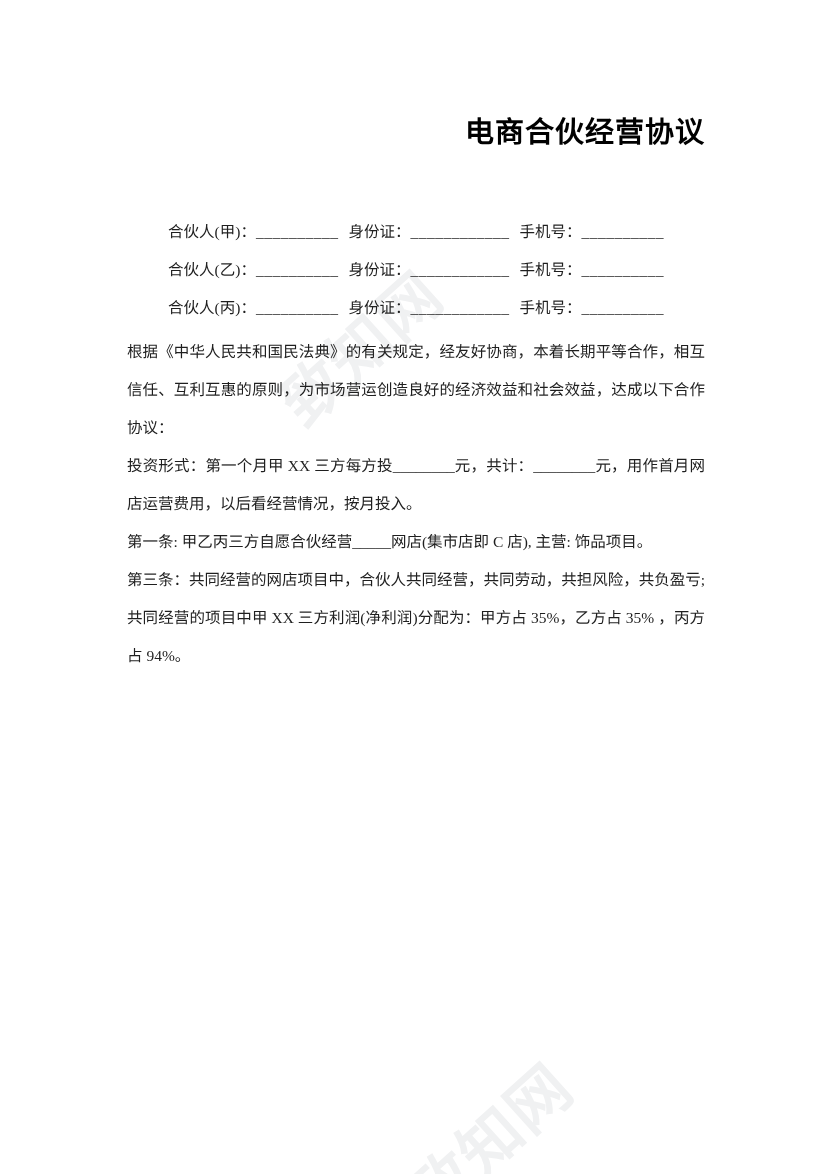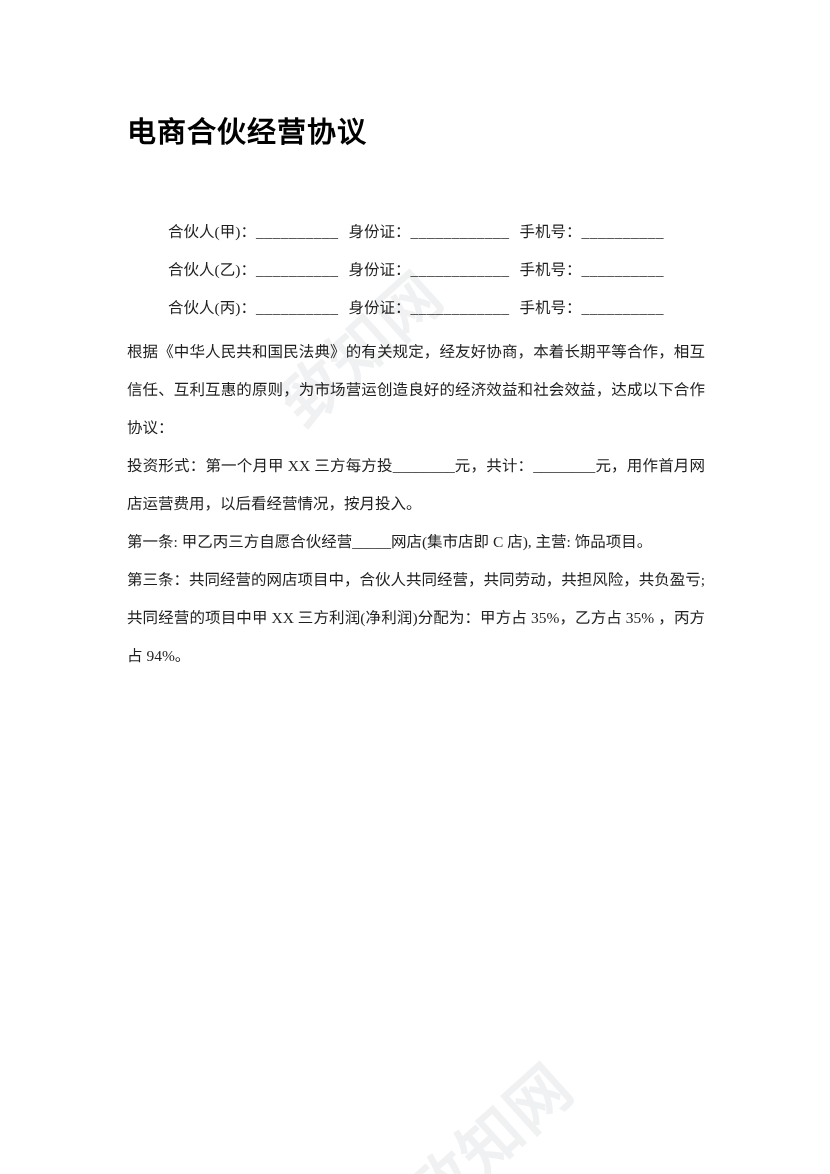--- a/index.html
+++ b/index.html
@@ -61,21 +61,21 @@
     position: absolute;
     left: 127px;
     top: 0;
     width: 578px;
     z-index: 2;
   }
 
   .doc-title {
     margin: 0;
     padding: 0;
-    text-align: left;
+    text-align: right;
     font-size: 29px;
     font-weight: 700;
     line-height: 1;
     letter-spacing: 1px;
     padding-top: 118px;
     color: #000000;
   }
 
   .party-block {
     margin-top: 66px;

